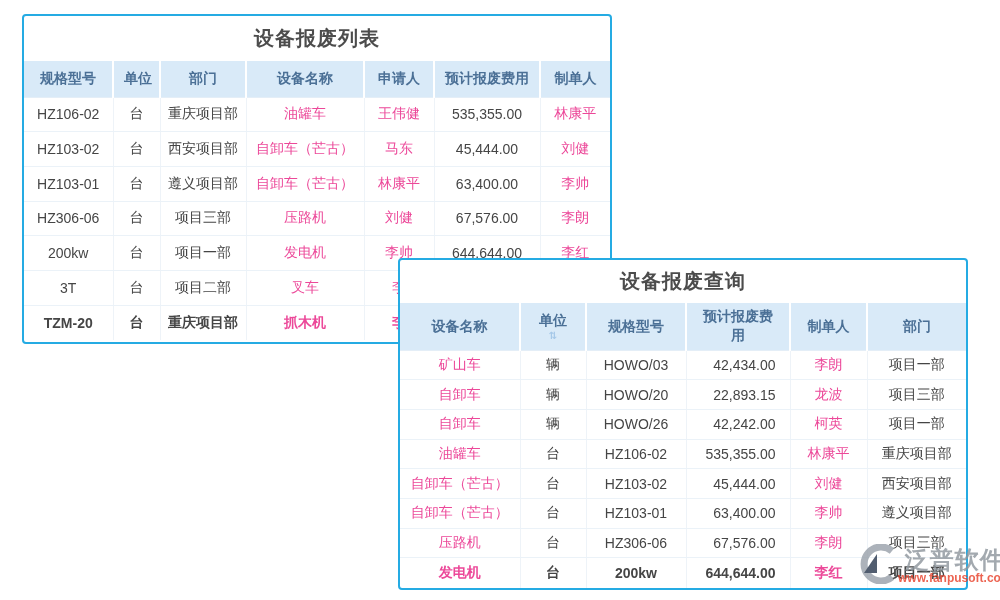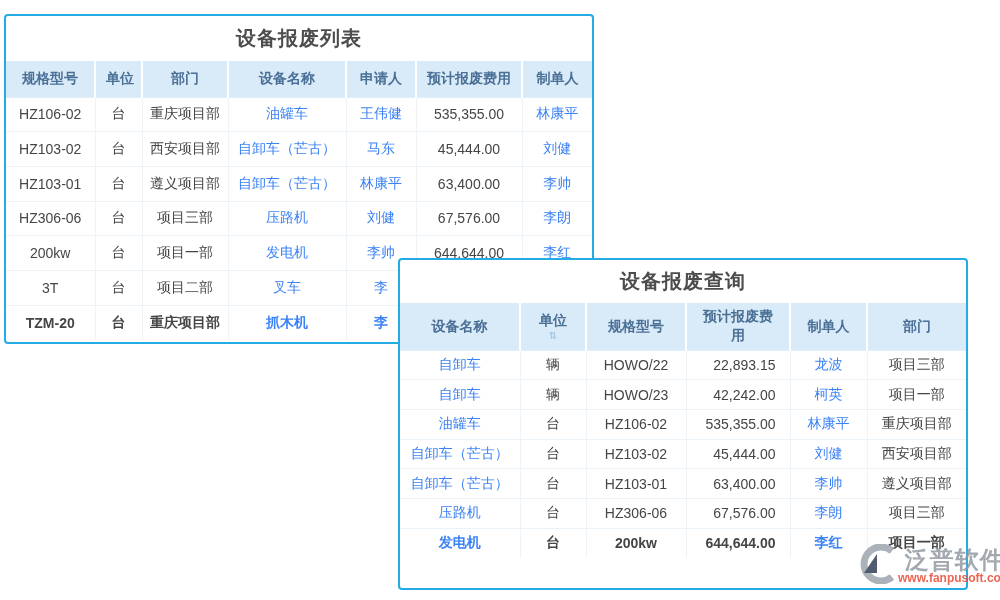--- a/index.html
+++ b/index.html
@@ -1,21 +1,21 @@
 <!DOCTYPE html>
 <html><head>
 <meta charset="utf-8">
 <style>
   html,body{margin:0;padding:0;background:#fff;}
   .stage{position:relative;width:1000px;height:600px;background:#ffffff;overflow:hidden;
          font-family:"Liberation Sans","DejaVu Sans",sans-serif;}
 
   .window{position:absolute;background:#ffffff;border:2px solid #25abe3;border-radius:4px;
           overflow:hidden;box-sizing:border-box;}
-  .win-list{left:4px;top:14px;width:590px;height:330px;z-index:1;}
+  .win-list{left:22px;top:14px;width:590px;height:330px;z-index:1;}
   .win-query{left:398px;top:258px;width:570px;height:332px;z-index:2;}
 
   .win-title{display:flex;align-items:center;justify-content:center;
              font-size:20px;font-weight:bold;color:#4c4c4c;letter-spacing:1px;}
   .win-list .win-title{height:45px;}
   .win-query .win-title{height:43px;}
 
   table{width:100%;border-collapse:collapse;table-layout:fixed;}
   th{background:#d9eaf8;color:#4b7096;font-weight:bold;font-size:14px;text-align:center;
      border-right:2px solid #ffffff;border-bottom:1px solid #e4eef7;padding:0 10px;
@@ -23,21 +23,21 @@
   th:last-child{border-right:none;}
   .win-list th{height:36px;white-space:nowrap;}
   .win-query th{height:47px;}
 
   td{color:#454545;font-size:14px;text-align:center;height:34.7px;padding:0 6px;
      border-bottom:1px solid #ebf2f8;border-right:1px solid #eef3f8;
      overflow:hidden;white-space:nowrap;box-sizing:border-box;}
   td:last-child{border-right:none;}
   tr:last-child td{border-bottom:none;font-weight:bold;}
   .win-query td{height:29.7px;}
-  td.link{color:#3b82f6;cursor:pointer;}
+  td.link{color:#ec4899;cursor:pointer;}
   td.right{text-align:right;padding-right:14px;}
 
   .sort-glyph{display:block;font-size:10px;line-height:1;color:#a5c8e8;margin-top:1px;}
 
   .watermark{position:absolute;left:856px;top:544px;width:146px;z-index:10;opacity:0.82;
              display:flex;align-items:center;}
   .wm-logo{flex:0 0 auto;margin-right:2px;}
   .wm-text{display:flex;flex-direction:column;align-items:center;}
   .wm-brand{font-size:24px;font-weight:bold;color:#8f979e;letter-spacing:1px;line-height:1.1;}
   .wm-url{font-size:12px;font-weight:bold;color:#e8432d;line-height:1.1;margin-top:-1px;}
@@ -154,31 +154,39 @@
             <th><span>设备名称</span></th>
             <th><span>单位</span><span class="sort-glyph">⇅</span></th>
             <th><span>规格型号</span></th>
             <th><span>预计报废费用</span></th>
             <th><span>制单人</span></th>
             <th><span>部门</span></th>
           </tr>
         </thead>
       <tbody>
           <tr>
+            <td class="link">矿山车</td>
+            <td>辆</td>
+            <td>HOWO/03</td>
+            <td class="right">42,434.00</td>
+            <td class="link">李朗</td>
+            <td>项目一部</td>
+          </tr>
+          <tr>
             <td class="link">自卸车</td>
             <td>辆</td>
-            <td>HOWO/22</td>
+            <td>HOWO/20</td>
             <td class="right">22,893.15</td>
             <td class="link">龙波</td>
             <td>项目三部</td>
           </tr>
           <tr>
             <td class="link">自卸车</td>
             <td>辆</td>
-            <td>HOWO/23</td>
+            <td>HOWO/26</td>
             <td class="right">42,242.00</td>
             <td class="link">柯英</td>
             <td>项目一部</td>
           </tr>
           <tr>
             <td class="link">油罐车</td>
             <td>台</td>
             <td>HZ106-02</td>
             <td class="right">535,355.00</td>
             <td class="link">林康平</td>

